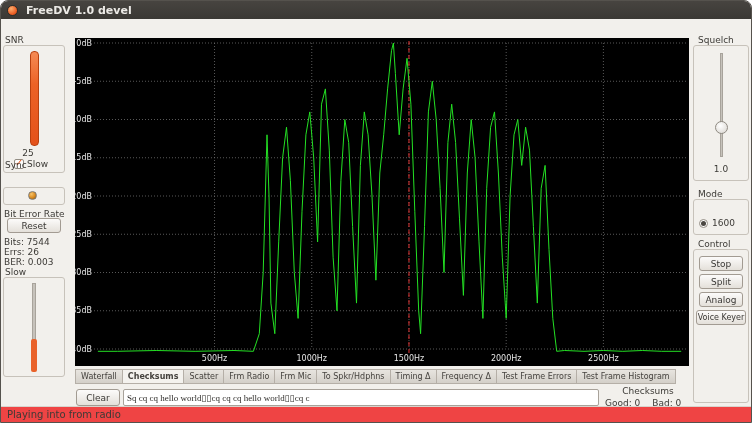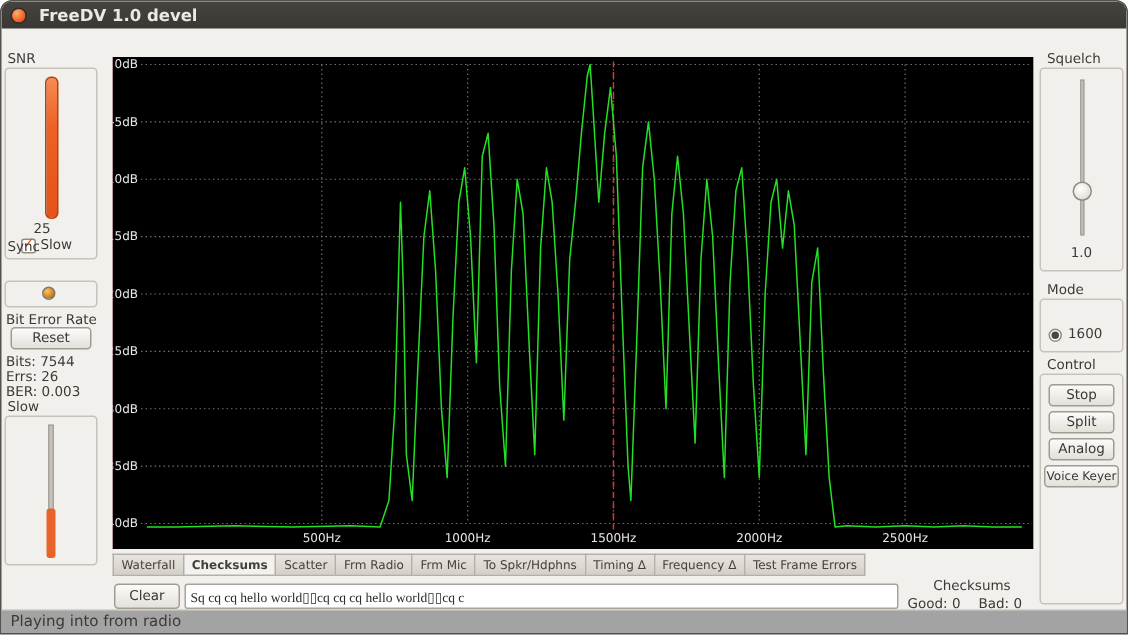--- a/index.html
+++ b/index.html
@@ -32,21 +32,21 @@
   .chart{position:absolute;left:74px;top:37px;width:614px;height:328px;background:#f9a8d4;}
   
   .tab-bar{position:absolute;left:74px;top:368px;height:15px;display:flex;align-items:stretch;}
   .tab{display:flex;align-items:center;padding:0 5px;font-size:8px;color:#45423e;background:linear-gradient(#e7e4df,#d4d0c9);border:1px solid #b5afa7;border-right:none;cursor:pointer;white-space:nowrap;}
   .tab:last-child{border-right:1px solid #b5afa7;}
   .tab.active{background:#f4f2ee;font-weight:bold;}
   
   .text-input{position:absolute;left:122px;top:388px;width:476px;height:17px;background:#ffffff;border:1px solid #a8a29a;border-radius:2px;font-size:9px;color:#2e2c29;padding:0 3px;box-sizing:border-box;font-family:Liberation Serif, serif;}
   .checksums{position:absolute;left:604px;top:385px;width:86px;font-size:9px;color:#3c3a36;text-align:center;}
   .checksums-row{display:flex;gap:12px;margin-top:2px;}
-  .status-bar{position:absolute;left:0;bottom:0;right:0;height:16px;background:#a3a3a3;border-top:1px solid #d8d4cd;display:flex;align-items:center;padding-left:6px;font-size:10px;color:#3c3a36;box-sizing:border-box;}
+  .status-bar{position:absolute;left:0;bottom:0;right:0;height:16px;background:#ef4444;border-top:1px solid #d8d4cd;display:flex;align-items:center;padding-left:6px;font-size:10px;color:#3c3a36;box-sizing:border-box;}
   .slow-row{position:absolute;left:13px;top:158px;display:flex;align-items:center;gap:3px;}
 </style>
 </head>
 <body>
 
 <div class="window">
 
   <div class="titlebar">
     <span class="close-btn"></span>
     <span class="window-title">FreeDV 1.0 devel</span>
@@ -116,20 +116,21 @@
   <div class="tab-bar" id="tab-bar">
       <div class="tab">Waterfall</div>
       <div class="tab active">Checksums</div>
       <div class="tab">Scatter</div>
       <div class="tab">Frm Radio</div>
       <div class="tab">Frm Mic</div>
       <div class="tab">To Spkr/Hdphns</div>
       <div class="tab">Timing Δ</div>
       <div class="tab">Frequency Δ</div>
       <div class="tab">Test Frame Errors</div>
+      <div class="tab">Test Frame Histogram</div>
     </div>
 
   <div class="btn" style="left:75px;top:388px;width:44px;height:17px;">Clear</div>
   <input class="text-input" type="text" value="Sq cq cq hello world▯▯cq cq cq hello world▯▯cq c" style="">
   <div class="checksums">
     <div>Checksums</div>
     <div class="checksums-row">
       <span>Good: 0</span>
       <span>Bad: 0</span>
     </div>

